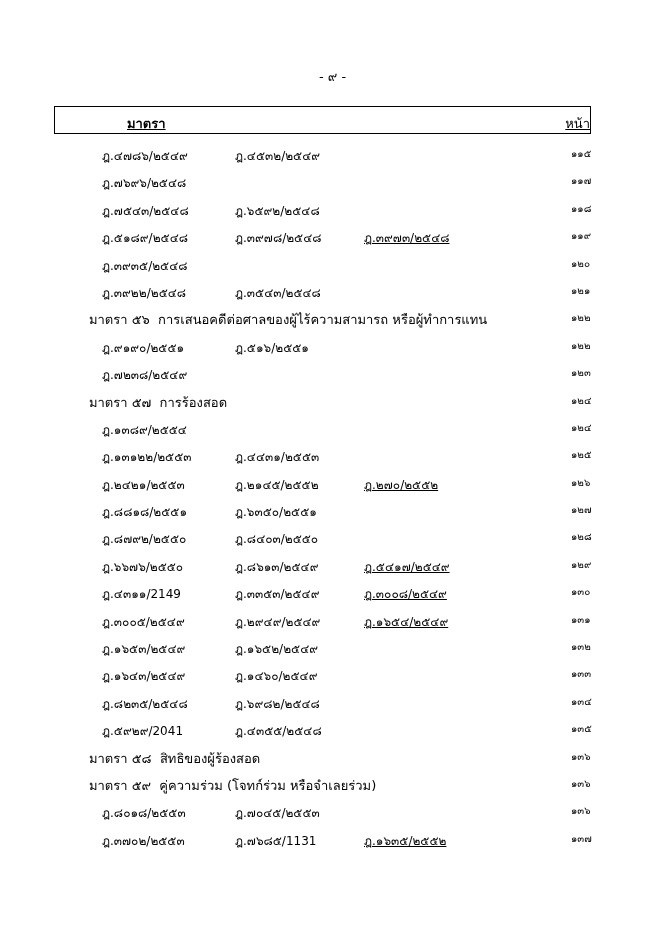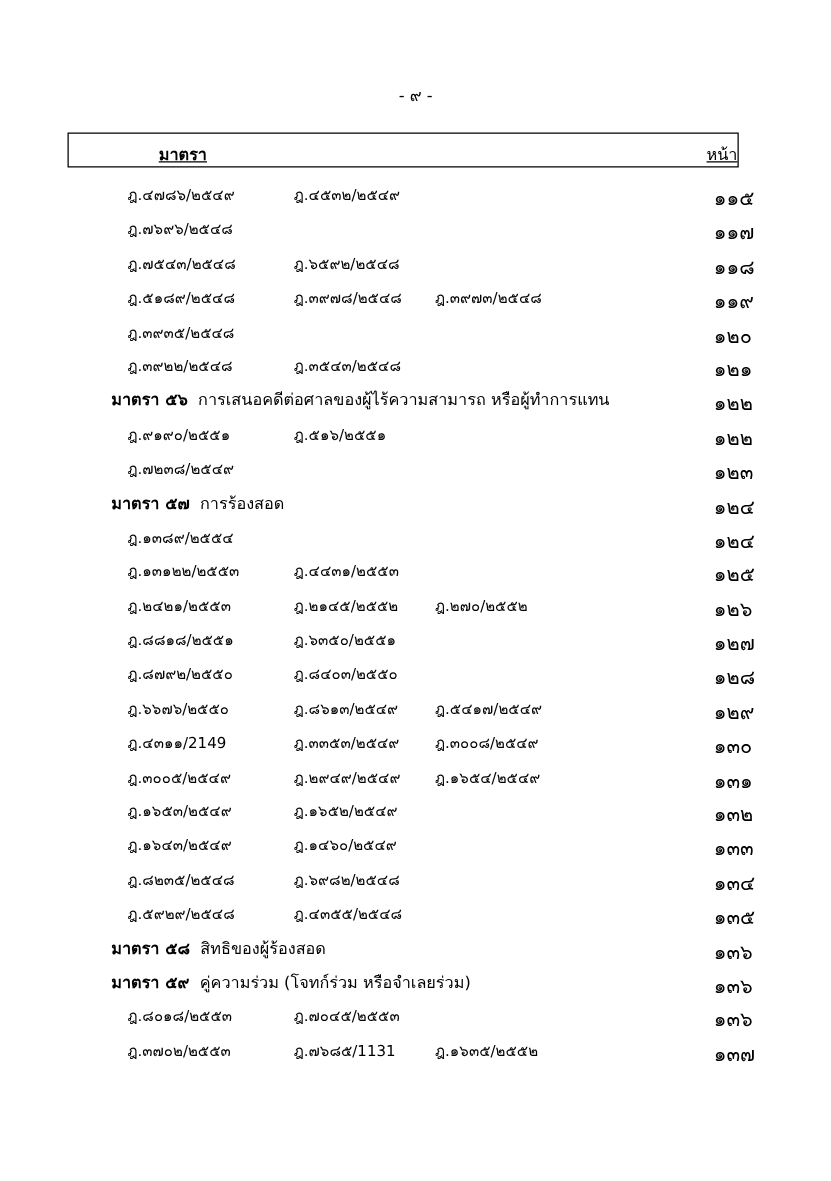--- a/index.html
+++ b/index.html
@@ -9,24 +9,24 @@
               font-size:13px; }
   .header-box { position:absolute; left:54px; top:106px; width:537px; height:28px;
                 border:1.5px solid #000; box-sizing:border-box; }
   .header-left { position:absolute; left:72px; top:6px; font-size:13px; font-weight:bold;
                  text-decoration:underline; }
   .header-right { position:absolute; right:0px; top:6px; font-size:13px; font-weight:normal;
                   text-decoration:underline; }
   .rows { position:absolute; left:0; top:142px; width:665px; }
   .row { position:relative; height:27.4px; }
   .cell { position:absolute; top:4px; font-size:12px; white-space:nowrap; }
-  .c1 { left:102px; } .c2 { left:235px; } .c3 { left:348px; }
+  .c1 { left:102px; } .c2 { left:235px; } .c3 { left:364px;text-decoration:underline; }
   .section { position:absolute; left:89px; top:3px; font-size:13px; white-space:nowrap; }
-  .section .label { font-weight:bold; }
-  .page { position:absolute; left:571px; top:4px; font-size:16px; }
+  .section .label { font-weight:normal; }
+  .page { position:absolute; left:571px; top:4px; font-size:10px; }
 </style>
 </head>
 <body>
 
 <div class="page-num">- ๙ -</div>
 
 <div class="header-box">
   <span class="header-left">มาตรา</span>
   <span class="header-right">หน้า</span>
 </div>
@@ -130,21 +130,21 @@
       <span class="cell c1">ฎ.๑๖๔๓/๒๕๔๙</span>
       <span class="cell c2">ฎ.๑๔๖๐/๒๕๔๙</span>
       <span class="page">๑๓๓</span>
     </div>
     <div class="row">
       <span class="cell c1">ฎ.๘๒๓๕/๒๕๔๘</span>
       <span class="cell c2">ฎ.๖๙๘๒/๒๕๔๘</span>
       <span class="page">๑๓๔</span>
     </div>
     <div class="row">
-      <span class="cell c1">ฎ.๕๙๒๙/๒๕๔๘</span>
+      <span class="cell c1">ฎ.๕๙๒๙/2041</span>
       <span class="cell c2">ฎ.๔๓๕๕/๒๕๔๘</span>
       <span class="page">๑๓๕</span>
     </div>
     <div class="row">
       <span class="section"><span class="label">มาตรา ๕๘</span>&nbsp;&nbsp;<span>สิทธิของผู้ร้องสอด</span></span>
       <span class="page">๑๓๖</span>
     </div>
     <div class="row">
       <span class="section"><span class="label">มาตรา ๕๙</span>&nbsp;&nbsp;<span>คู่ความร่วม (โจทก์ร่วม หรือจำเลยร่วม)</span></span>
       <span class="page">๑๓๖</span>

